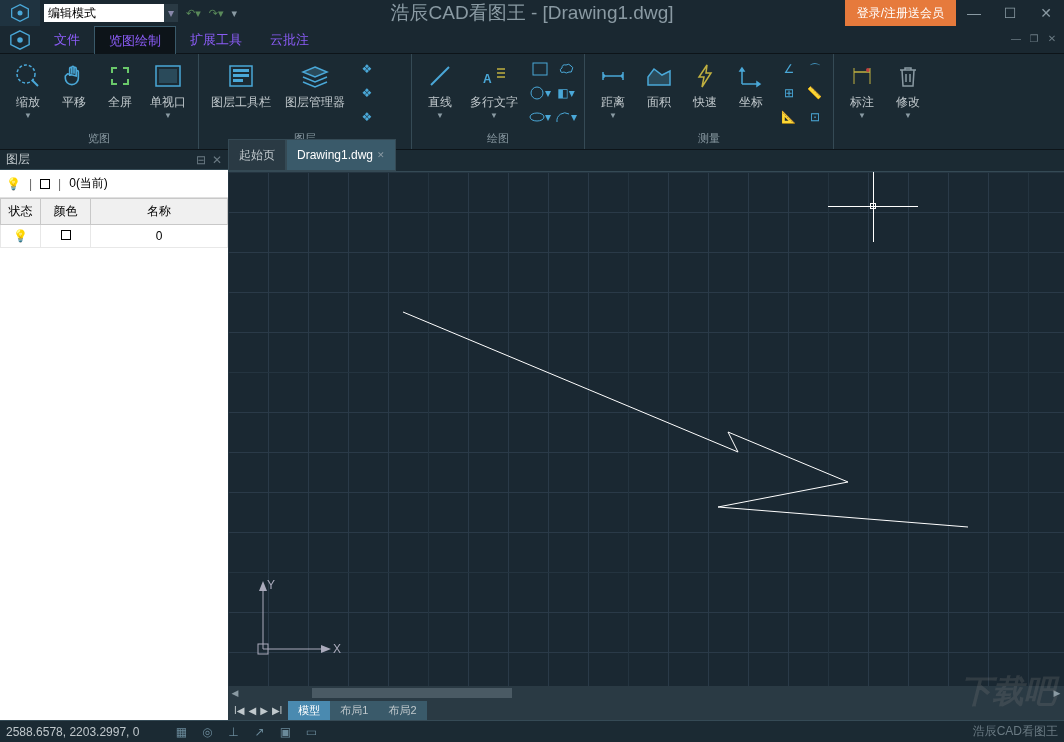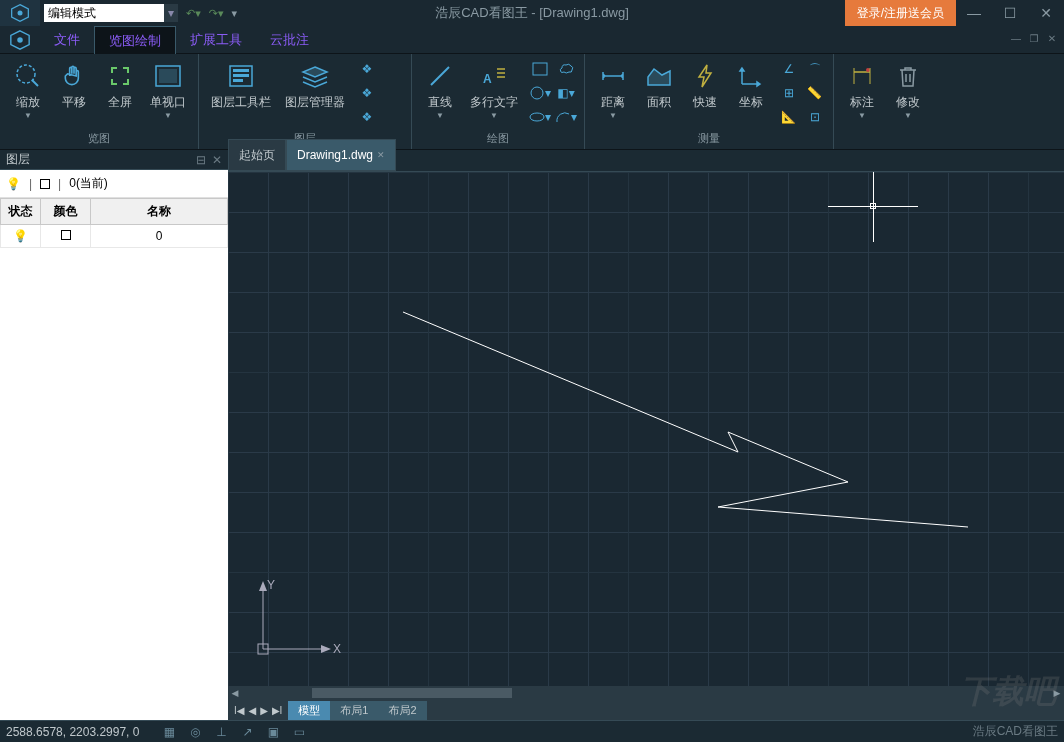--- a/index.html
+++ b/index.html
@@ -6,21 +6,21 @@
 body { width: 1064px; height: 742px; background: #1b2a33; color: #c0c8cc; overflow: hidden; }
 
 
 .titlebar { height: 26px; background: #1a2831; display: flex; align-items: center; position: relative; }
 .app-icon { width: 40px; height: 26px; display: flex; align-items: center; justify-content: center; background: #1f3340; }
 .app-icon svg { width: 20px; height: 20px; }
 .mode-select { background: #fff; color: #000; height: 18px; width: 120px; margin-left: 4px; padding: 1px 4px; border: none; display: flex; align-items: center; }
 .mode-arrow { background: #2a3a44; width: 14px; height: 18px; display: flex; align-items: center; justify-content: center; color:#88a;}
 .qat { display: flex; align-items: center; gap: 8px; margin-left: 8px; }
 .qat-btn { color: #5a8a5a; font-size: 11px; cursor: pointer; }
-.title-center { position: absolute; left: 50%; transform: translateX(-50%); color: #8a9aa3; font-size: 13px; }
+.title-center { position: absolute; left: 50%; transform: translateX(-50%); color: #8a9aa3; font-size: 19px; }
 .titlebar-right { margin-left: auto; display: flex; align-items: center; }
 .login-btn { background: #e67a3c; color: #fff; height: 26px; padding: 0 12px; display: flex; align-items: center; font-size: 12px; }
 .win-controls { display: flex; gap: 0; }
 .win-btn { width: 36px; height: 26px; display: flex; align-items: center; justify-content: center; color: #8a9aa3; font-size: 14px; cursor: pointer; }
 
 
 .menubar { height: 28px; background: #1a2831; display: flex; align-items: stretch; border-bottom: 1px solid #0d1419; position: relative;}
 .menubar .app-icon2 { width: 40px; display:flex; align-items:center; justify-content:center;}
 .menu-item { padding: 0 14px; display: flex; align-items: center; color: #8b5cf6; cursor: pointer; font-size: 13px; }
 .menu-item.active { background: #0d1419; border: 1px solid #3a5a6a; border-bottom: none; margin-bottom:-1px;}
@@ -41,21 +41,21 @@
 .small-grid3 { display: grid; grid-template-columns: repeat(2, 24px); grid-template-rows: repeat(3, 22px); gap: 2px;}
 
 
 .workspace { display: flex; height: 570px; }
 .sidepanel { width: 228px; background: #1b2a33; display: flex; flex-direction: column; }
 .panel-header { height: 20px; background: #1b2a33; color: #c0c8cc; padding: 2px 6px; display: flex; align-items: center; font-size: 12px; border-bottom:1px solid #354a55;}
 .panel-header-right { margin-left:auto; display:flex; gap:6px; color:#6a7a83;}
 .panel-row { background: #fff; color: #000; height: 28px; display: flex; align-items: center; padding: 0 6px; gap: 8px; border-bottom:1px solid #e0e0e0;}
 .bulb { color: #e0c040; }
 .panel-table { background: #fff; flex: 1; }
-.panel-table th { background: #f0f0f0; border: 1px solid #c8c8c8; padding: 4px; font-weight: bold; font-size:12px; color:#000;}
+.panel-table th { background: #f0f0f0; border: 1px solid #c8c8c8; padding: 4px; font-weight: normal; font-size:12px; color:#000;}
 .panel-table td { border: 1px solid #e8e8e8; padding: 4px; text-align: center; font-size:12px; color:#000;}
 .panel-table table { width: 100%; border-collapse: collapse; }
 
 
 .canvas-area { flex: 1; display: flex; flex-direction: column; background: #1b2a33; }
 .doc-tabs { height: 22px; background: #1b2a33; display: flex; align-items: flex-end; border-bottom:1px solid #354a55;}
 .doc-tab { height: 32px; padding: 2px 10px; background: #2a3a44; color: #c0c8cc; font-size: 11px; display: flex; align-items: center; gap:4px; border:1px solid #354a55; cursor:pointer;}
 .doc-tab.active { background: #3a5a6a; color: #fff; font-weight:normal;}
 .doc-tab .tab-x { font-size:9px; color:#8a9aa3;}
 .canvas { flex: 1; background: #1a2832; position: relative; overflow: hidden; }
@@ -75,21 +75,21 @@
 .hscroll-thumb { height:10px; background:#4a5a64; width:200px; margin-left:70px;}
 .hscroll-arrow { width:14px; display:flex; align-items:center; justify-content:center; color:#8a9aa3; font-size:9px;}
 .layout-tabs { height: 20px; background: #2a3a44; display: flex; align-items: center; }
 .layout-nav { display:flex; gap:4px; padding:0 6px; color:#c0c8cc;}
 .layout-nav span{ cursor:pointer; font-size:10px;}
 .layout-tab { padding: 2px 10px; font-size: 11px; cursor: pointer; }
 .layout-tab.active { background: #4a8ab0; color:#fff;}
 .layout-tab.inactive { background: #3a5a6a; color:#c0c8cc;}
 
 
-.statusbar { height: 22px; background: #1b2a33; display: flex; align-items: center; padding: 0 6px; border-top: 1px solid #354a55; color:#c0c8cc; font-size:11px;}
+.statusbar { height: 22px; background: #1b2a33; display: flex; align-items: center; padding: 0 6px; border-top: 1px solid #354a55; color:#c0c8cc; font-size:11px;gap:12px;}
 .status-icons { display:flex; gap:6px; margin-left:20px;}
 .status-icon { width:20px; height:16px; display:flex; align-items:center; justify-content:center; cursor:pointer; color:#6a8a9a;}
 .statusbar-right { margin-left:auto; color:#6a7a83;}
 
 .watermark { position: fixed; right: 8px; bottom: 28px; color: rgba(120,120,120,0.25); font-size: 32px; font-style: italic; font-weight: bold; pointer-events:none; z-index:50;}
 </style>
 </head>
 <body>
 
 <div class="titlebar">

